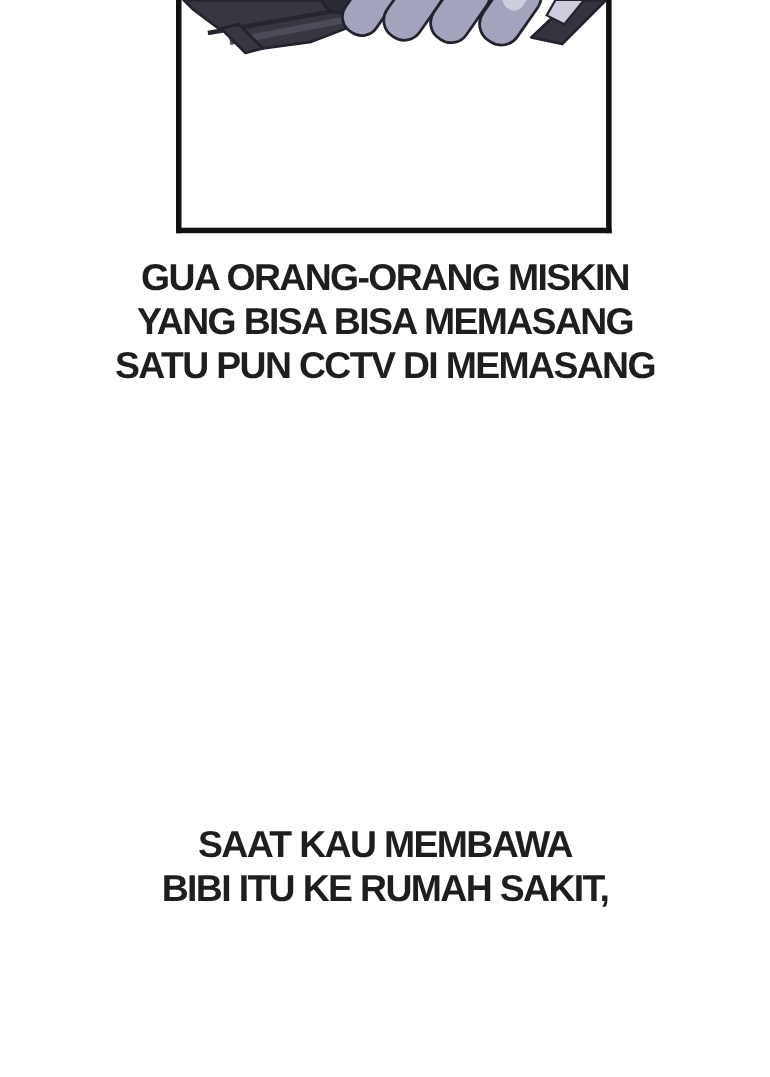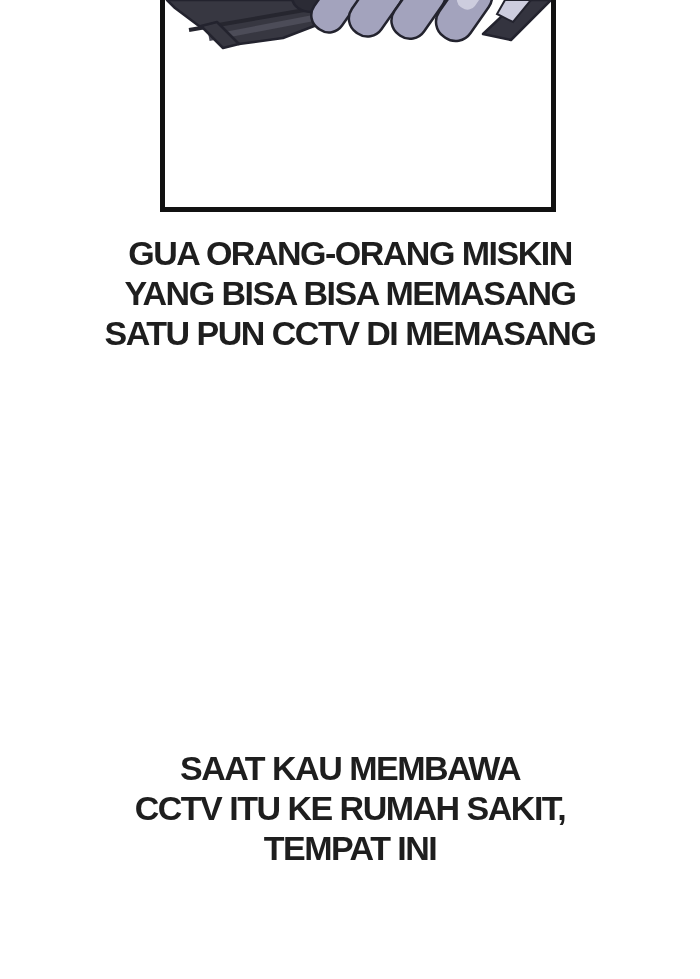--- a/index.html
+++ b/index.html
@@ -98,17 +98,16 @@
   </div>
 
   <div class="narration narration-1">
     <div>GUA ORANG-ORANG MISKIN</div>
     <div>YANG BISA BISA MEMASANG</div>
     <div>SATU PUN CCTV DI MEMASANG</div>
   </div>
 
   <div class="narration narration-2">
     <div>SAAT KAU MEMBAWA</div>
-    <div>CCTV ITU KE RUMAH SAKIT,</div>
-    <div>TEMPAT INI</div>
+    <div>BIBI ITU KE RUMAH SAKIT,</div>
   </div>
 
 </div>
 
 </body></html>

